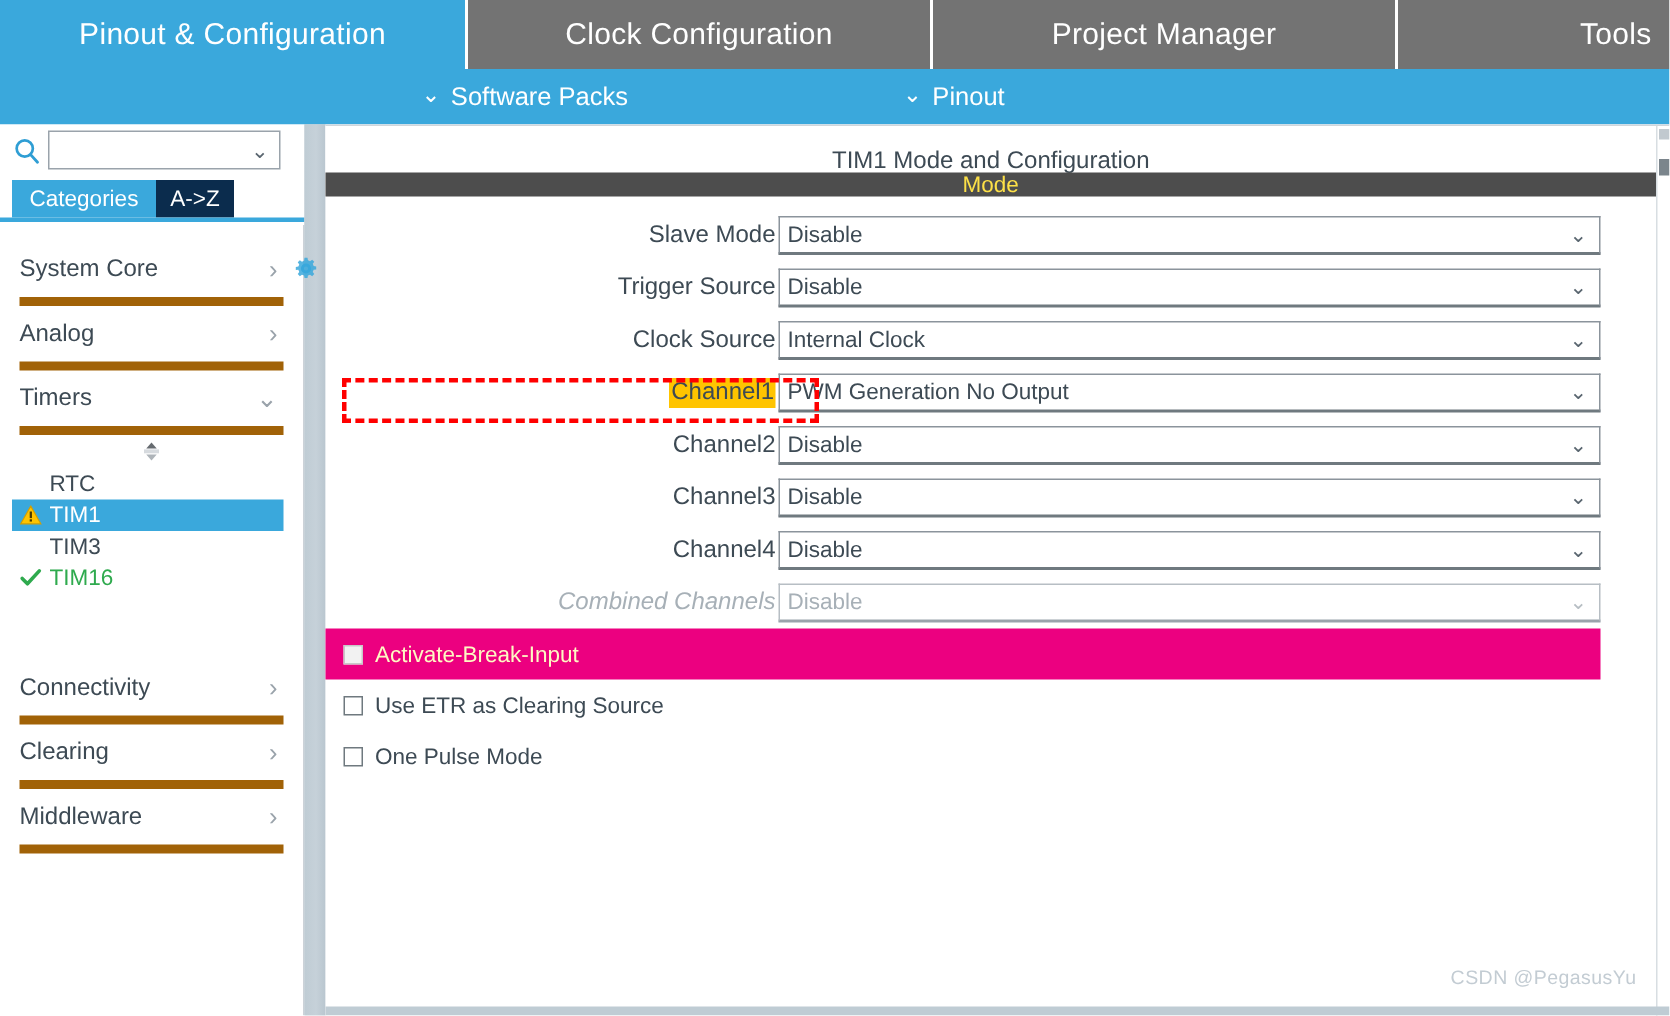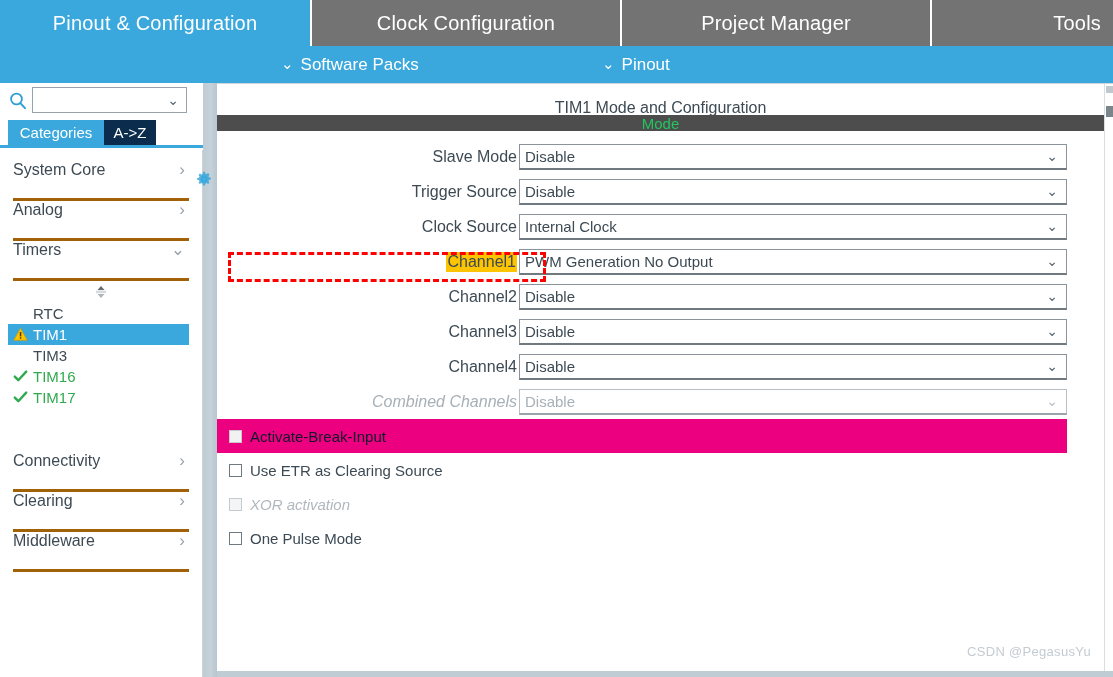--- a/index.html
+++ b/index.html
@@ -133,22 +133,22 @@
     position: absolute; left: 0; top: 67px;
     width: 203px; height: 527px;
     border-right: 1px solid #ccd2d8;
     box-sizing: border-box;
     background: #ffffff;
   }
   .cat-row {
     position: relative;
     height: 37px;
     margin: 0 13px;
-    display: flex; align-items: flex-start;
-    border-bottom: 3px solid #a16207;
+    display: flex; align-items: center;
+    border-bottom: 6px solid #a16207;
     color: #3d4a54;
     font-size: 16px;
   }
   .cat-row .cat-label { flex: 1; }
   .cat-row .arrow {
     color: #9aa3ab; font-size: 17px; line-height: 1;
     padding-right: 4px;
   }
   .cat-spacer { height: 11px; }
 
@@ -206,21 +206,21 @@
     display: flex; align-items: center; justify-content: center;
     font-size: 16px;
     color: #3d4a54;
     background: #ffffff;
   }
   .mode-bar {
     position: absolute; left: 0; top: 31px;
     width: 887px; height: 16px;
     background: #4d4d4d;
     display: flex; align-items: center; justify-content: center;
-    color: #22c55e;
+    color: #fde047;
     font-size: 15px;
   }
   .form {
     position: absolute; left: 0; top: 55px;
     width: 887px;
   }
   .row {
     position: relative;
     height: 35px;
     display: flex; align-items: center;
@@ -296,21 +296,21 @@
     background: #f2f2f2;
   }
   .chk-row.disabled .chk-box {
     border-color: #c3cad0;
     background: #f3f5f6;
   }
   .chk-label {
     font-size: 15px;
     color: #3d4a54;
   }
-  .chk-row.highlight .chk-label { color: #0f172a; }
+  .chk-row.highlight .chk-label { color: #fef9c3; }
   .chk-row.disabled .chk-label { color: #b0b8be; font-style: italic; }
 
   
   .annot {
     position: absolute;
     left: 11px; top: 168px;
     width: 318px; height: 30px;
     border: 3px dashed #ff0000;
     box-sizing: border-box;
     pointer-events: none;
@@ -458,28 +458,20 @@
           <span>TIM3</span>
         </div>
         <div class="p-item ok">
           <span class="p-icon">
             <svg width="15" height="15" viewBox="0 0 15 15">
               <path d="M1.8 7.6 L5.3 11.2 L13.2 2.6" fill="none" stroke="#2faa4e" stroke-width="2.4" stroke-linecap="round" stroke-linejoin="round"></path>
             </svg>
           </span>
           <span>TIM16</span>
         </div>
-        <div class="p-item ok">
-          <span class="p-icon">
-            <svg width="15" height="15" viewBox="0 0 15 15">
-              <path d="M1.8 7.6 L5.3 11.2 L13.2 2.6" fill="none" stroke="#2faa4e" stroke-width="2.4" stroke-linecap="round" stroke-linejoin="round"></path>
-            </svg>
-          </span>
-          <span>TIM17</span>
-        </div>
       </div>
 
       <div style="height:44px"></div>
 
       <div class="cat-row">
         <span class="cat-label">Connectivity</span>
         <span class="arrow">›</span>
       </div>
 
       <div class="cat-row">
@@ -575,24 +567,20 @@
       <div class="chk-row highlight">
         <span class="chk-box"></span>
         <span class="chk-label">Activate-Break-Input</span>
       </div>
 
       <div class="chk-row">
         <span class="chk-box"></span>
         <span class="chk-label">Use ETR as Clearing Source</span>
       </div>
 
-      <div class="chk-row disabled">
-        <span class="chk-box"></span>
-        <span class="chk-label">XOR activation</span>
-      </div>
 
       <div class="chk-row">
         <span class="chk-box"></span>
         <span class="chk-label">One Pulse Mode</span>
       </div>
 
     </div>
 
     <div class="annot"></div>
 

